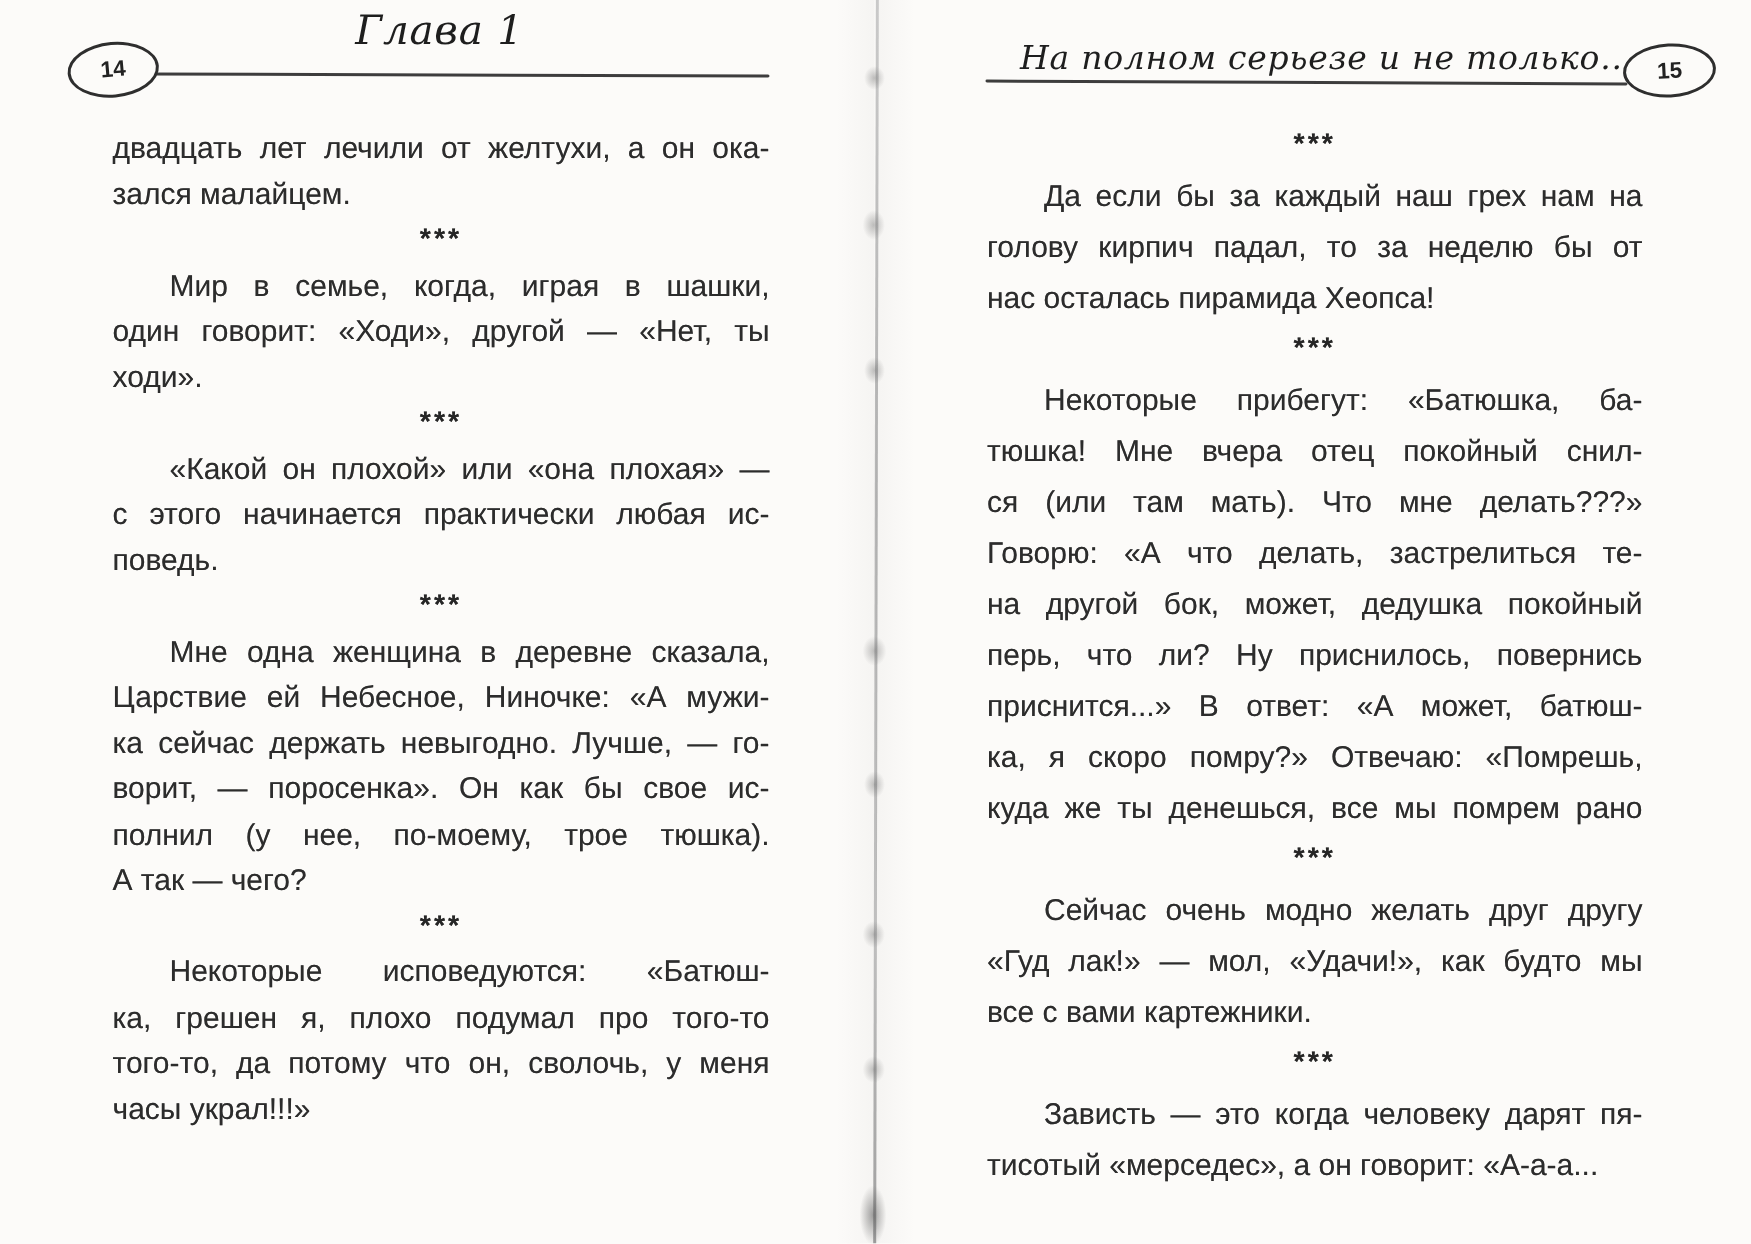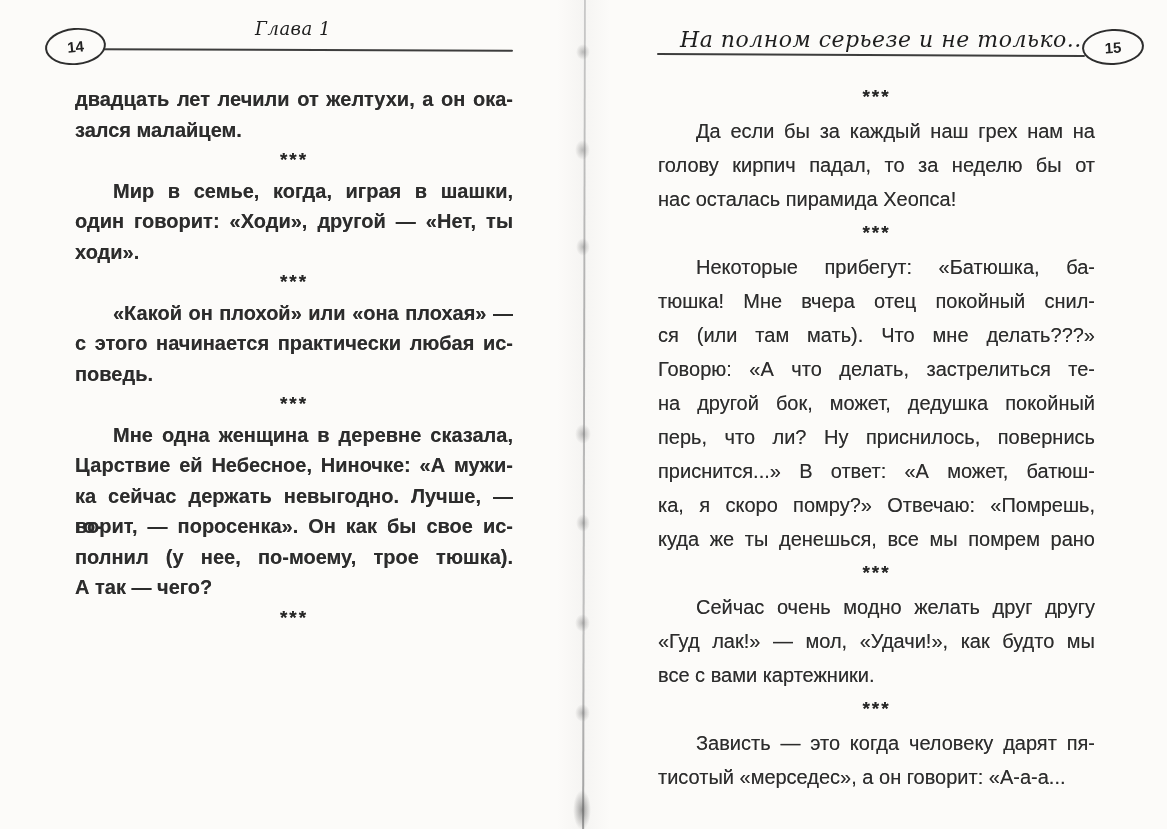--- a/index.html
+++ b/index.html
@@ -29,29 +29,29 @@
   .num-left{left:45px;top:28px;width:57px;height:33px;transform:rotate(-5deg);}
   .num-right{left:498px;top:29px;width:58px;height:32px;transform:rotate(-3deg);}
   .header-rule{position:absolute;height:2px;background:#3d3d3d;border-radius:2px;}
   .rule-left{left:98px;top:49px;width:415px;transform:rotate(0.2deg);}
   .rule-right{left:73px;top:54px;width:428px;transform:rotate(0.25deg);}
   .header-title{
     position:absolute;text-align:center;color:#1e1e1e;
     font-family:"DejaVu Serif", serif;font-style:italic;letter-spacing:0.5px;
     white-space:nowrap;
   }
-  .title-left{left:143px;top:18px;width:300px;font-size:18px;}
+  .title-left{left:143px;top:5px;width:300px;font-size:27px;}
   .title-right{left:96px;top:27px;width:400px;font-size:22px;}
 
   
   .page-body{position:absolute;font-size:20px;color:#2c2c2c;
     text-shadow:0 0 0.3px rgba(45,45,45,0.55);}
   .body-left{left:75px;top:84px;width:438px;}
   .body-right{left:74px;top:80px;width:437px;}
-  .page-left .line,.page-left .sep{height:30.5px;line-height:30.5px;font-weight:bold;}
+  .page-left .line,.page-left .sep{height:30.5px;line-height:30.5px;}
   .page-right .line,.page-right .sep{height:34px;line-height:34px;}
   .line{text-align:left;}
   .line.just{text-align:justify;text-align-last:justify;}
   .line.indent{text-indent:38px;}
   .sep{text-align:center;font-weight:700;font-size:19px;letter-spacing:2px;color:#262626;}
 
   
   .gutter-line{position:absolute;left:583px;top:0;width:1.5px;height:829px;
     background:linear-gradient(to bottom,#c6c6c6,#a8a8a8 40%,#b5b5b5 75%,#8f8f8f);
     transform:rotate(0.12deg);opacity:0.85;}
@@ -96,20 +96,26 @@
         <div class="sep">***</div>
         <div class="para">
           <div class="line just indent">Мне одна женщина в деревне сказала,</div>
           <div class="line just">Царствие ей Небесное, Ниночке: «А мужи-</div>
           <div class="line just">ка сейчас держать невыгодно. Лучше, — го-</div>
           <div class="line just">ворит, — поросенка». Он как бы свое ис-</div>
           <div class="line just">полнил (у нее, по-моему, трое тюшка).</div>
           <div class="line">А так — чего?</div>
         </div>
         <div class="sep">***</div>
+        <div class="para">
+          <div class="line just indent">Некоторые исповедуются: «Батюш-</div>
+          <div class="line just">ка, грешен я, плохо подумал про того-то</div>
+          <div class="line just">того-то, да потому что он, сволочь, у меня</div>
+          <div class="line">часы украл!!!»</div>
+        </div>
       </div>
   </div>
 
   <div class="gutter-line"></div>
   <span class="smudge sm1"></span>
   <span class="smudge sm2"></span>
   <span class="smudge sm3"></span>
   <span class="smudge sm4"></span>
   <span class="smudge sm5"></span>
   <span class="smudge sm6"></span>

